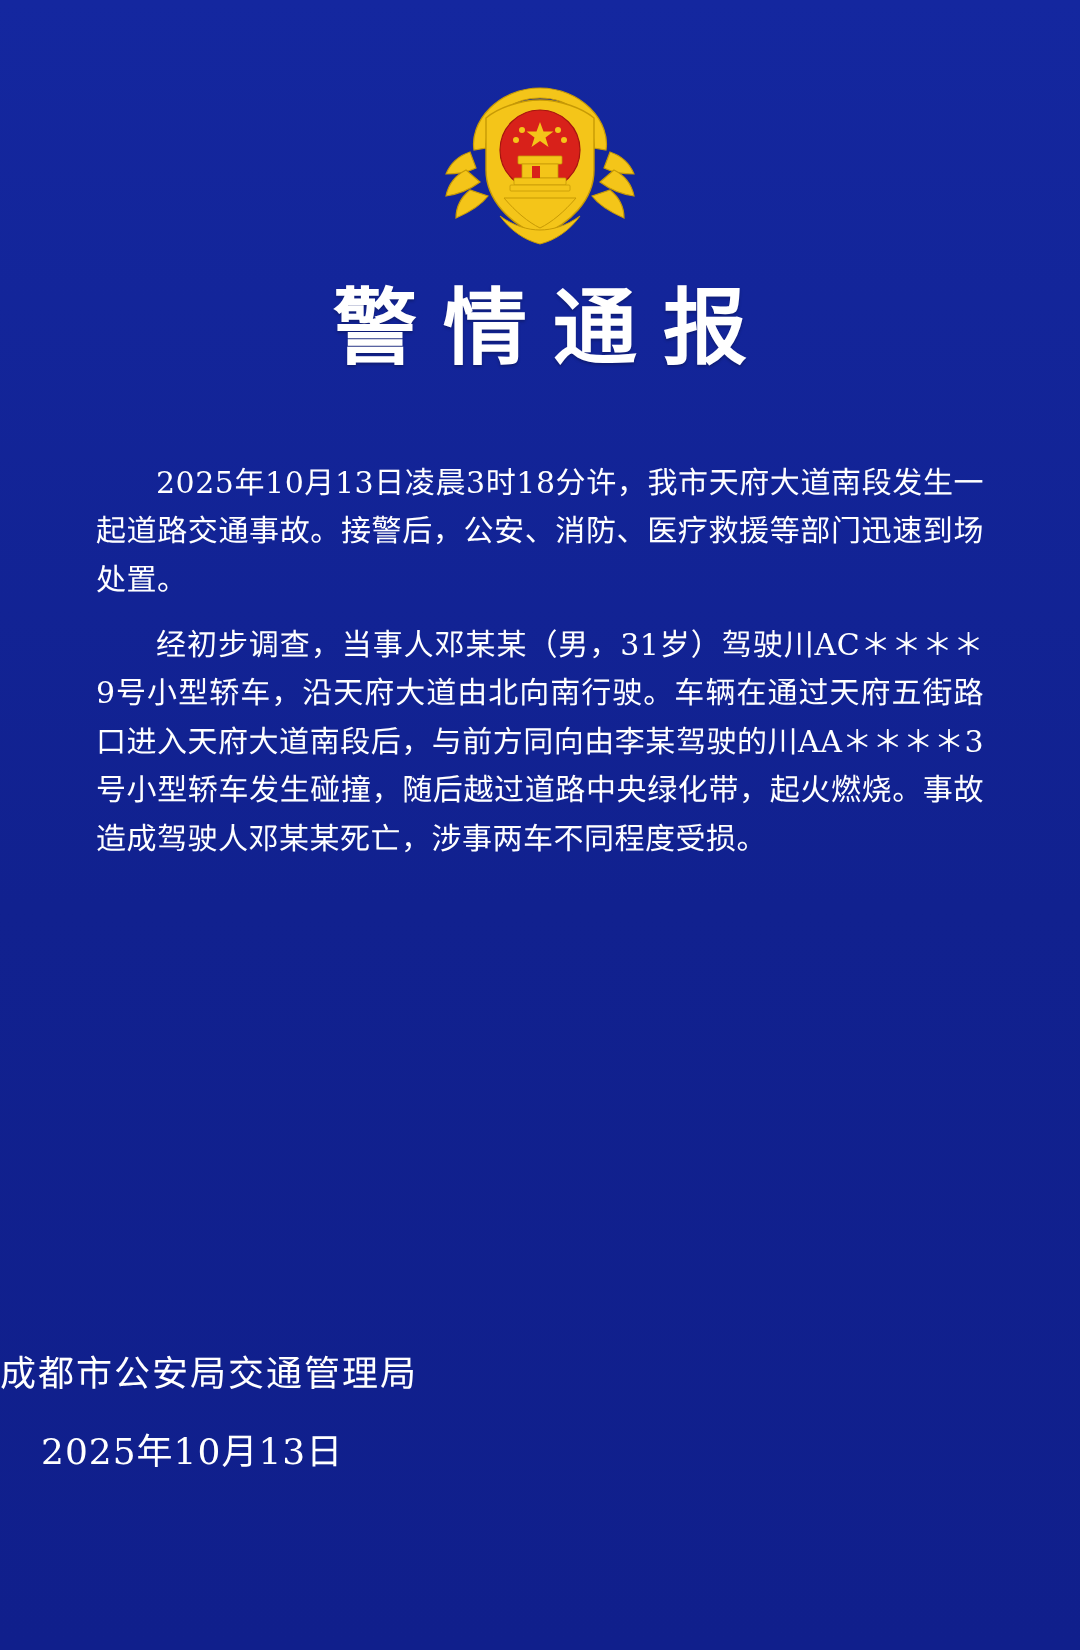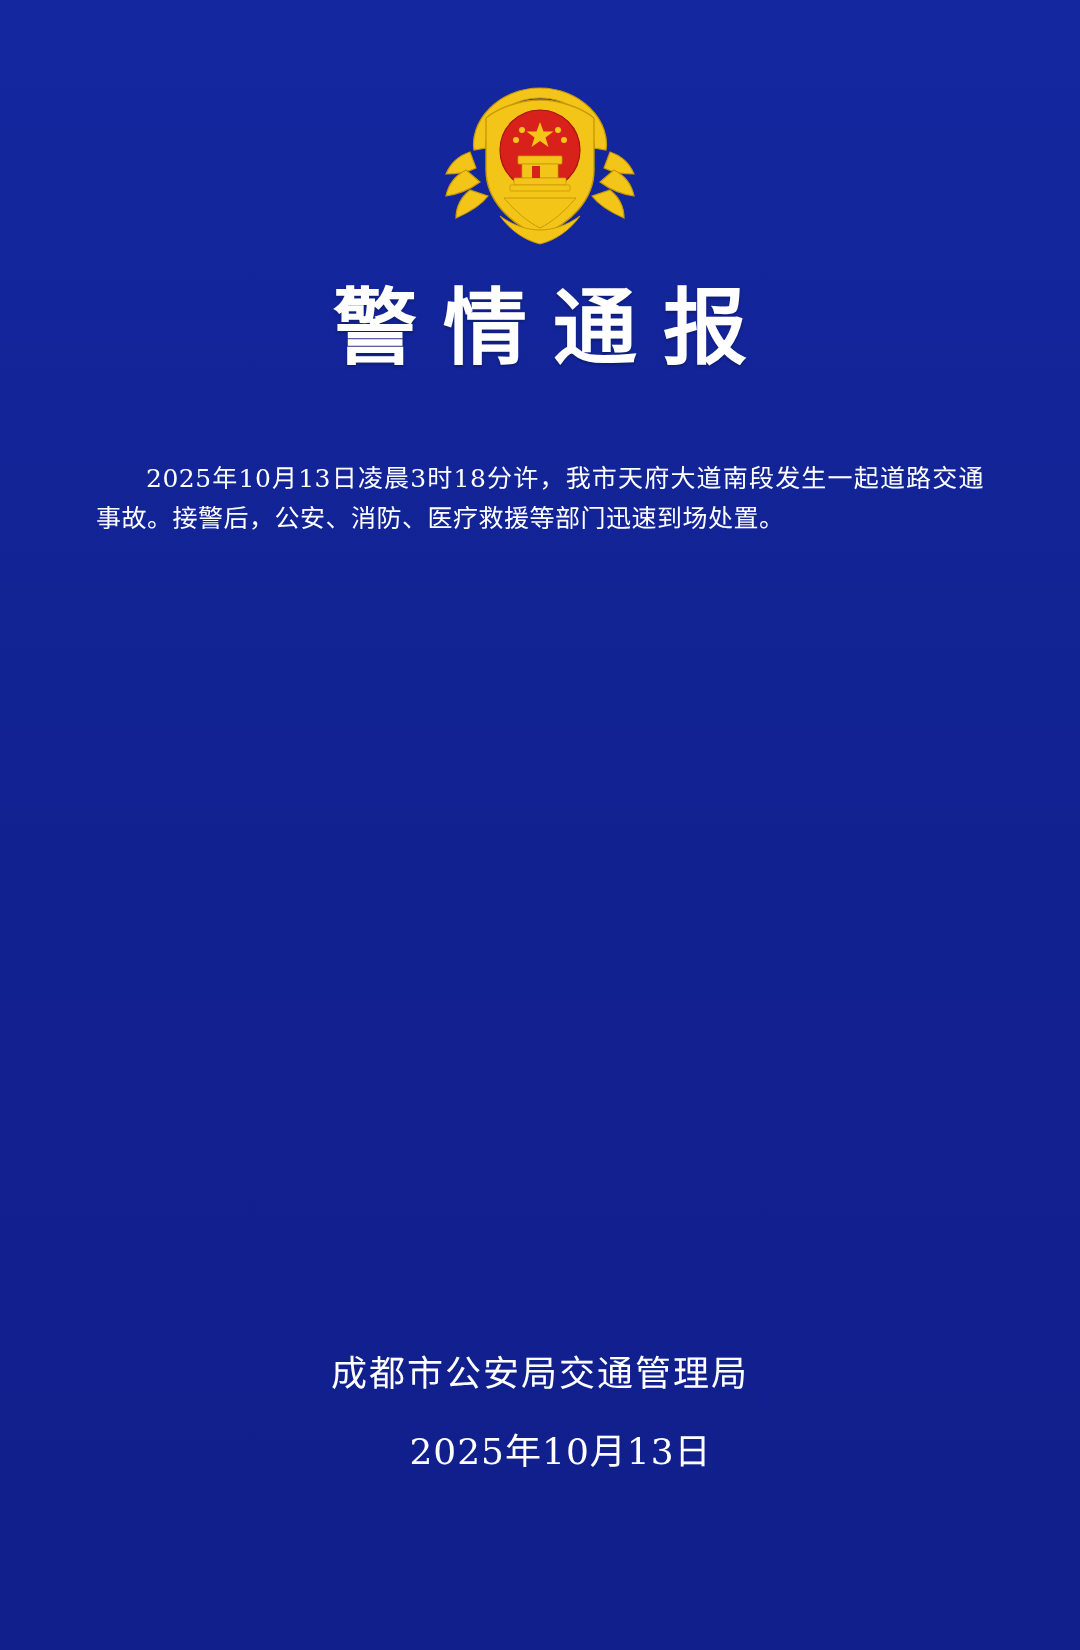--- a/index.html
+++ b/index.html
@@ -49,36 +49,36 @@
   }
 
   
   .body-text {
     margin-top: 26px;
     width: 100%;
     max-width: 890px;
     align-self: center;
   }
   .para {
-    font-size: 25px;
+    font-size: 30px;
     line-height: 1.62;
     text-align: justify;
     text-justify: inter-ideograph;
     text-indent: 2em;
     margin: 0 0 16px 0;
     letter-spacing: 0.5px;
   }
 
   
   .footer {
     position: absolute;
     left: 0;
     right: 0;
     bottom: 176px;
-    text-align: center;
+    text-align: left;
   }
   .issuer {
     font-size: 36px;
     letter-spacing: 2px;
     margin-bottom: 26px;
   }
   .issue-date {
     font-size: 36px;
     letter-spacing: 1px;
     padding-left: 41px;
@@ -129,20 +129,21 @@
       <g fill="#f4c519" stroke="#c79a05" stroke-width="1">
         <path d="M60 138 C70 152 84 162 100 166 C116 162 130 152 140 138 C126 148 112 152 100 152 C88 152 74 148 60 138 Z"></path>
       </g>
     </svg>
   </div>
 
   <h1 class="title">警情通报</h1>
 
   <div class="body-text">
     <p class="para">2025年10月13日凌晨3时18分许，我市天府大道南段发生一起道路交通事故。接警后，公安、消防、医疗救援等部门迅速到场处置。</p>
+    <p class="para">经初步调查，当事人邓某某（男，31岁）驾驶川AC＊＊＊＊9号小型轿车，沿天府大道由北向南行驶。车辆在通过天府五街路口进入天府大道南段后，与前方同向由李某驾驶的川AA＊＊＊＊3号小型轿车发生碰撞，随后越过道路中央绿化带，起火燃烧。事故造成驾驶人邓某某死亡，涉事两车不同程度受损。</p>
   </div>
 
   <div class="footer">
     <div class="issuer">成都市公安局交通管理局</div>
     <div class="issue-date">2025年10月13日</div>
   </div>
 
 </div>
 
 </body></html>

